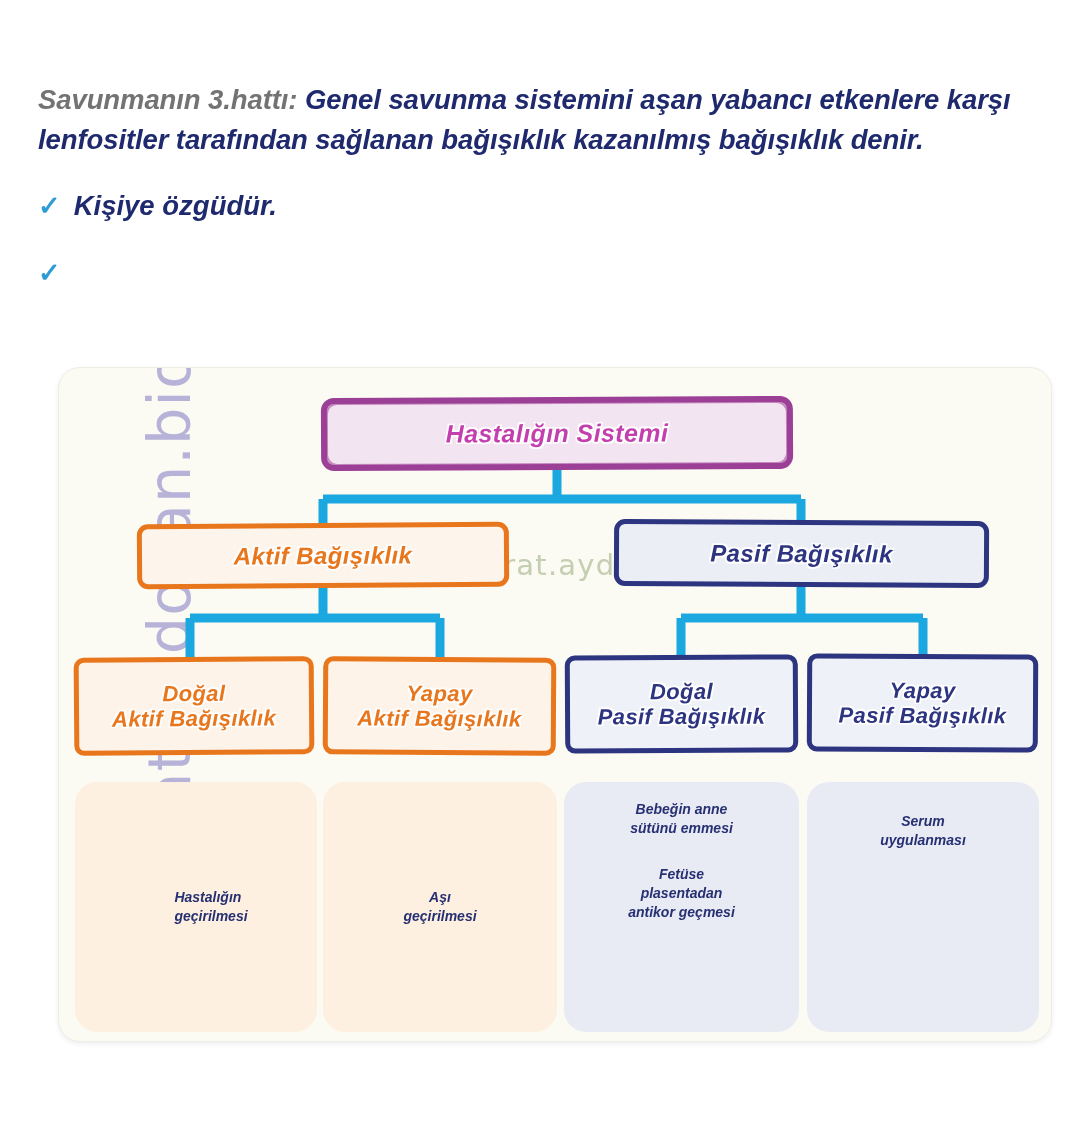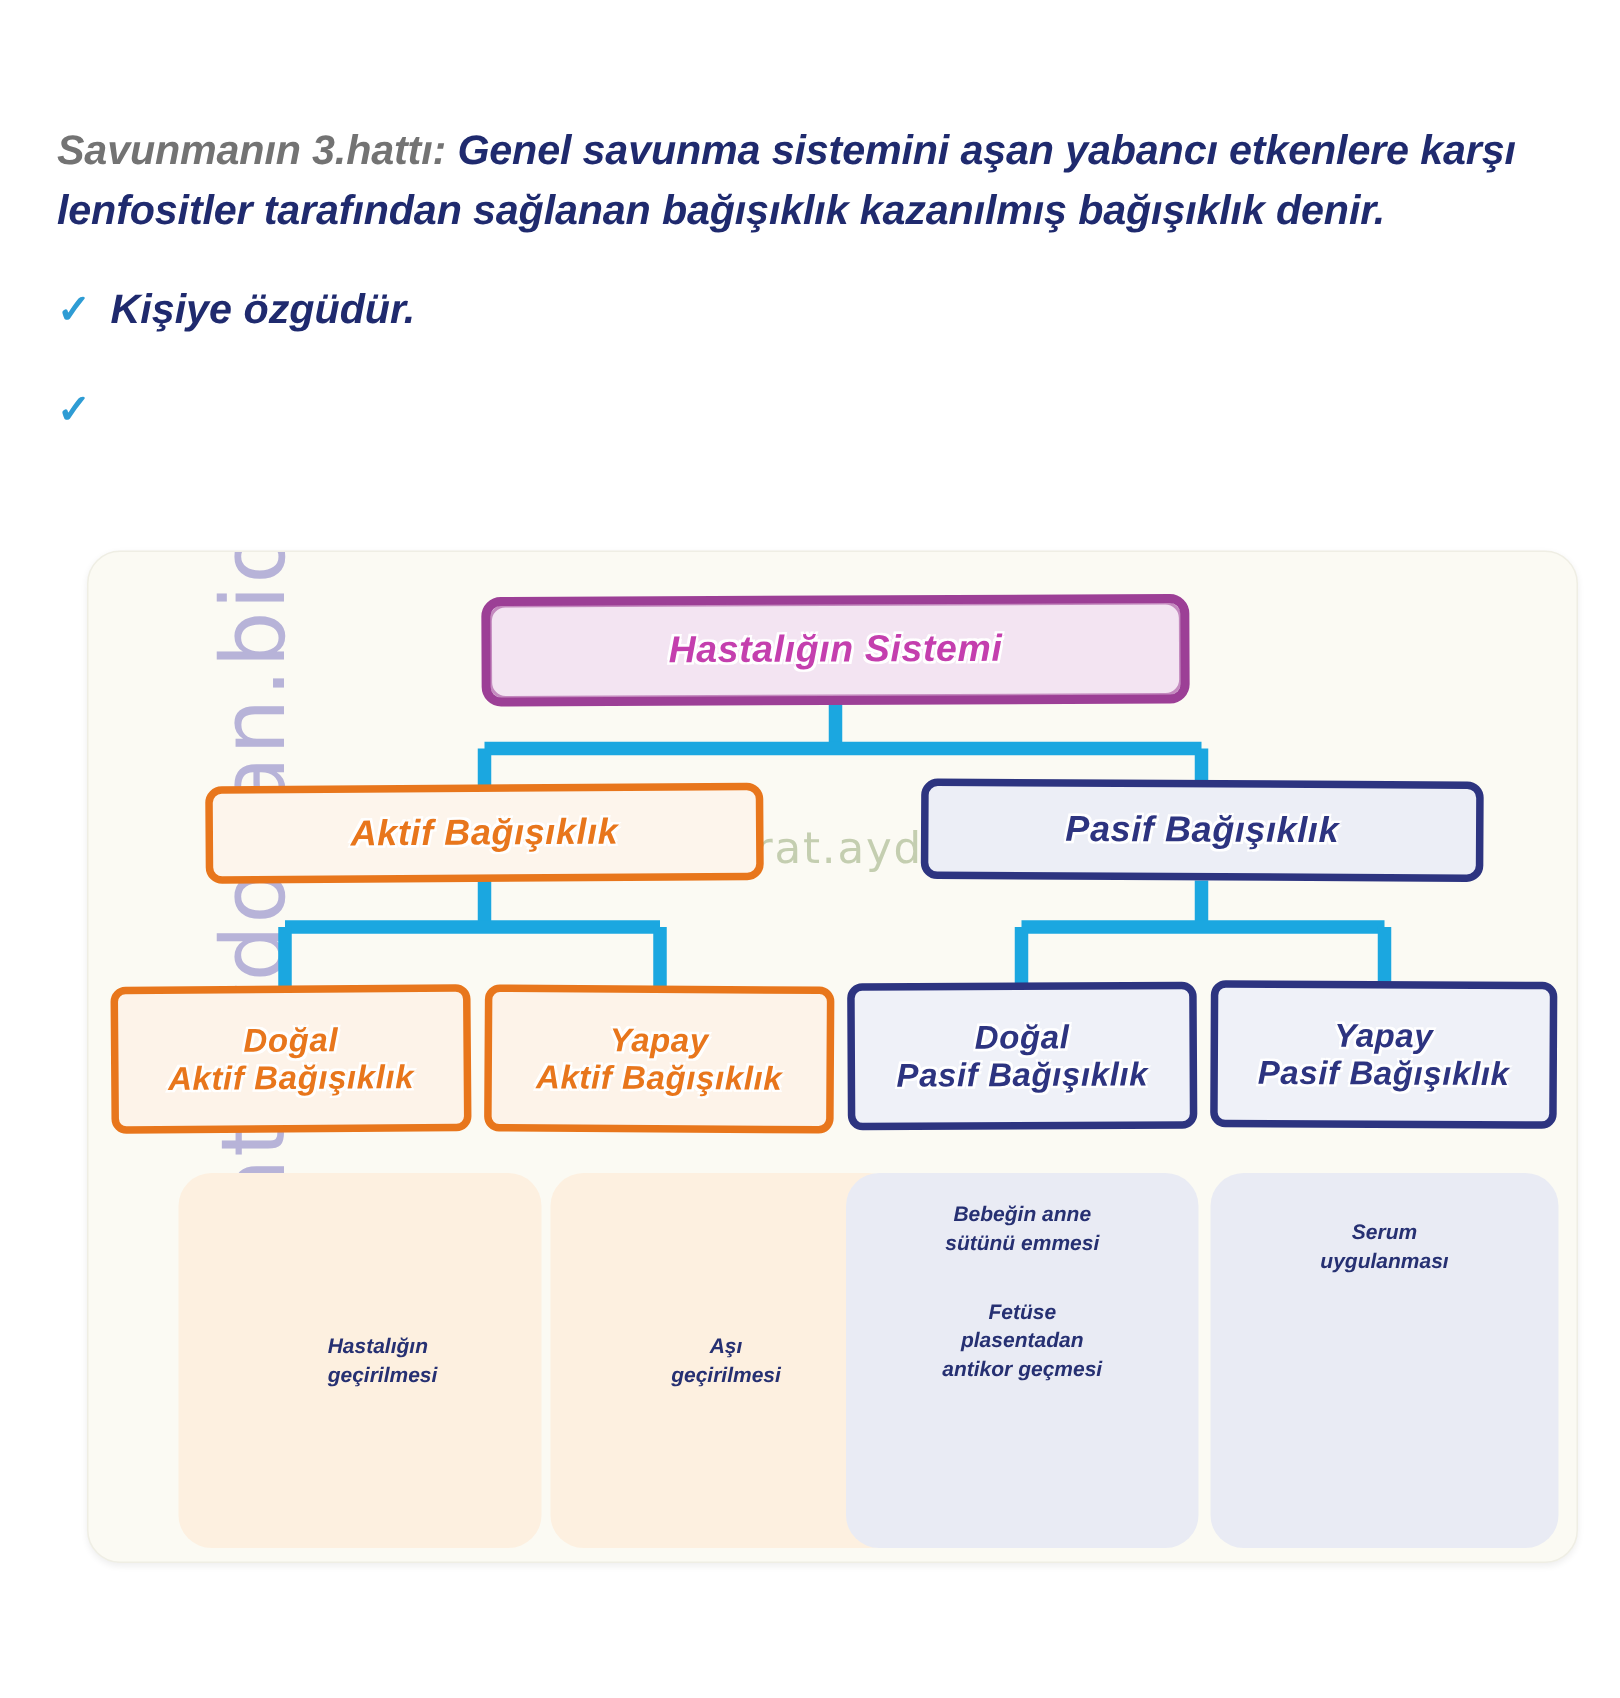--- a/index.html
+++ b/index.html
@@ -216,21 +216,21 @@
     align-items: center;
     justify-content: center;
     font-style: italic;
     font-weight: bold;
     font-size: 14px;
     line-height: 1.38;
     color: #263072;
     text-align: center;
     padding: 0 10px;
   }
-  .card.cream { background: #fdf0e0; margin-left: 44px; }
+  .card.cream { background: #fdf0e0; }
   .card.lilac { background: #e9ebf4; }
 
   #card-1 { left: 16px;  width: 242px; align-items: center; }
   #card-1 .ctext { text-align: left; padding-left: 30px; }
   #card-2 { left: 264px; width: 234px; }
   #card-3 { left: 505px; width: 235px; align-items: flex-start; padding-top: 18px; }
   #card-4 { left: 748px; width: 232px; align-items: flex-start; padding-top: 30px; }
 
   .ctext { white-space: pre-line; }
   .gap { display: block; height: 26px; }

